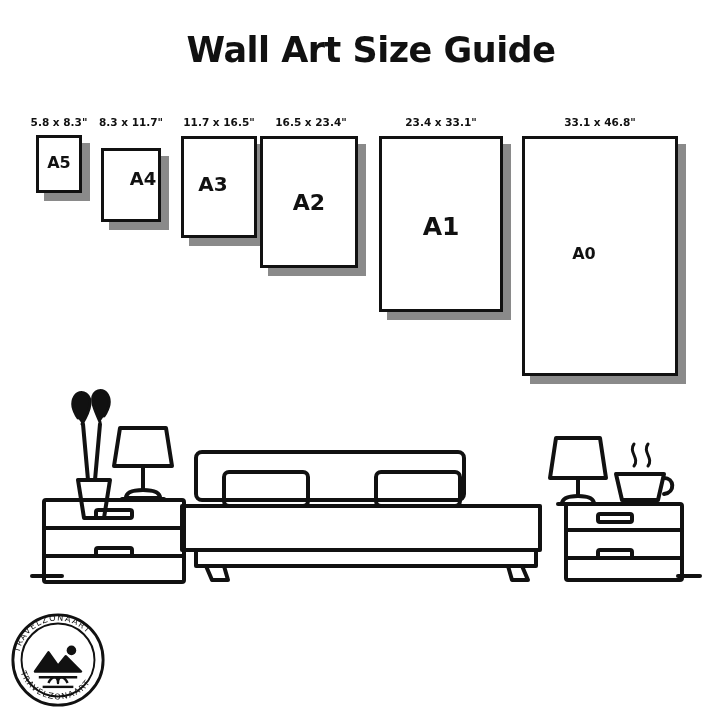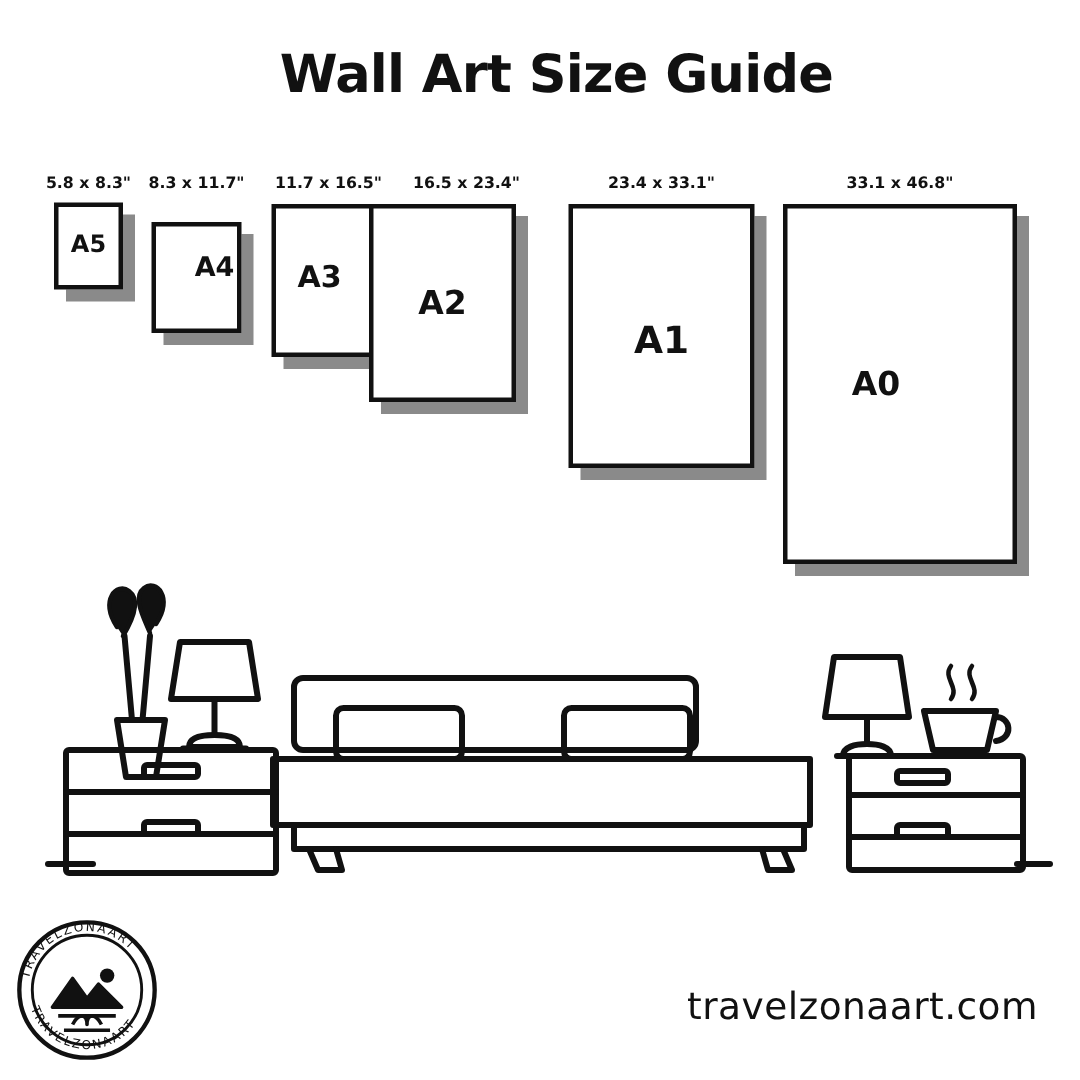--- a/index.html
+++ b/index.html
@@ -116,38 +116,38 @@
   </div>
   <div class="frame-size" style="left:51px; top:116px;">8.3 x 11.7"</div>
 
   <div class="frame-group" style="left:181px; top:136px; width:90px; height:112px;">
     <div class="frame-shadow" style="width:76px; height:102px;"></div>
     <div class="frame-box" style="width:76px; height:102px;"></div>
     <div class="frame-label" style="top:36px; font-size:20px; width:64px;">A3</div>
   </div>
   <div class="frame-size" style="left:139px; top:116px;">11.7 x 16.5"</div>
 
-  <div class="frame-group" style="left:246px; top:136px; width:112px; height:142px;">
+  <div class="frame-group" style="left:260px; top:136px; width:112px; height:142px;">
     <div class="frame-shadow" style="width:98px; height:132px;"></div>
     <div class="frame-box" style="width:98px; height:132px;"></div>
     <div class="frame-label" style="top:54px; font-size:22px; width:98px;">A2</div>
   </div>
   <div class="frame-size" style="left:231px; top:116px;">16.5 x 23.4"</div>
 
   <div class="frame-group" style="left:379px; top:136px; width:138px; height:186px;">
     <div class="frame-shadow" style="width:124px; height:176px;"></div>
     <div class="frame-box" style="width:124px; height:176px;"></div>
     <div class="frame-label" style="top:76px; font-size:25px; width:124px;">A1</div>
   </div>
   <div class="frame-size" style="left:361px; top:116px;">23.4 x 33.1"</div>
 
   <div class="frame-group" style="left:522px; top:136px; width:170px; height:250px;">
     <div class="frame-shadow" style="width:156px; height:240px;"></div>
     <div class="frame-box" style="width:156px; height:240px;"></div>
-    <div class="frame-label" style="top:108px; font-size:22px; width:124px;">A0</div>
+    <div class="frame-label" style="top:108px; font-size:16px; width:124px;">A0</div>
   </div>
   <div class="frame-size" style="left:520px; top:116px;">33.1 x 46.8"</div>
 
   <svg id="scene" viewBox="0 0 720 220">
     <g fill="none" stroke="#111111" stroke-width="4" stroke-linejoin="round" stroke-linecap="round">
 
       <line x1="32" y1="196" x2="62" y2="196"></line>
 
       <line x1="678" y1="196" x2="700" y2="196"></line>
 
@@ -230,15 +230,14 @@
     <text font-size="8.5" font-family="DejaVu Sans, sans-serif" fill="#111111" letter-spacing="1.4">
       <textPath href="#logoArcTop" startOffset="6%">TRAVELZONAART</textPath>
     </text>
 
     <path id="logoArcBottom" d="M 50 50 m -41 0 a 41 41 0 0 0 82 0" fill="none"></path>
     <text font-size="8.5" font-family="DejaVu Sans, sans-serif" fill="#111111" letter-spacing="1.4">
       <textPath href="#logoArcBottom" startOffset="10%">TRAVELZONAART</textPath>
     </text>
   </svg>
 
-  <div id="website">travelzonaart.com</div>
 
 </div>
 
 </body></html>

